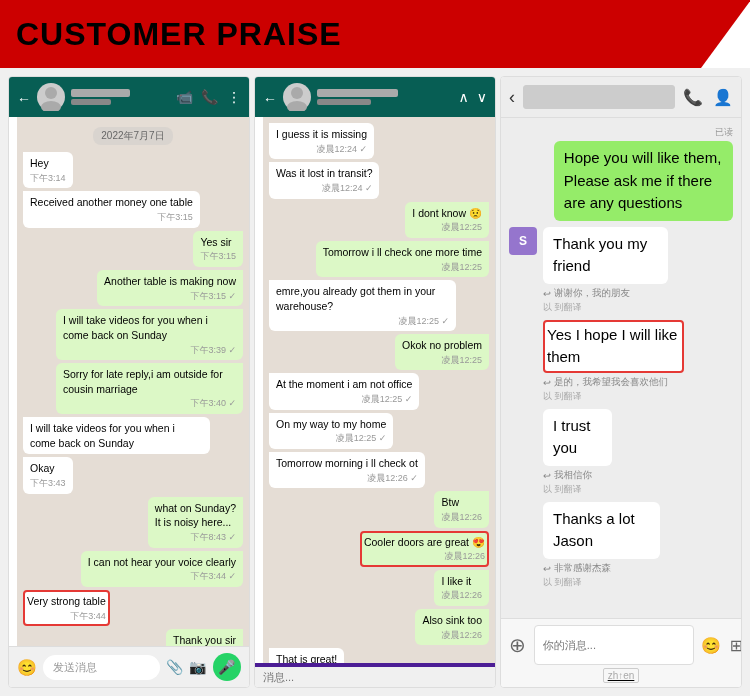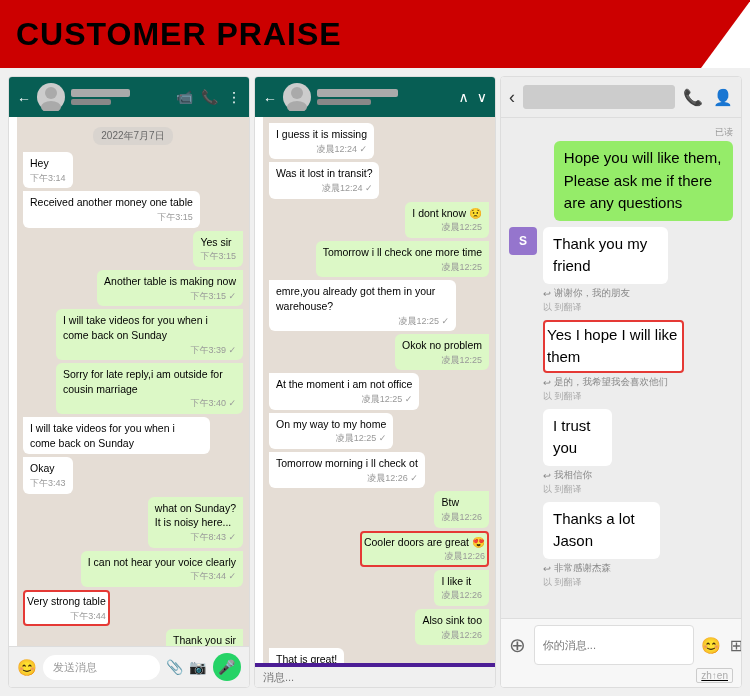--- a/index.html
+++ b/index.html
@@ -451,19 +451,19 @@
     </div>
     <div class="wc-footer">
       <div class="wc-footer-top">
         <span style="font-size:20px;color:#666;">⊕</span>
         <input type="text" class="wc-footer-input" placeholder="你的消息..." style="">
         <div class="wc-footer-icons">
           <span>😊</span>
           <span>⊞</span>
         </div>
       </div>
-      <div style="text-align:right;text-decoration:underline;">
+      <div style="text-align:center;text-decoration:underline;">
         <span style="font-size:10px; color:#aaa; border:1px solid #ccc; padding:1px 4px; border-radius:2px;">zh↑en</span>
       </div>
     </div>
   </div>
 
 </div>
 
 </body></html>

